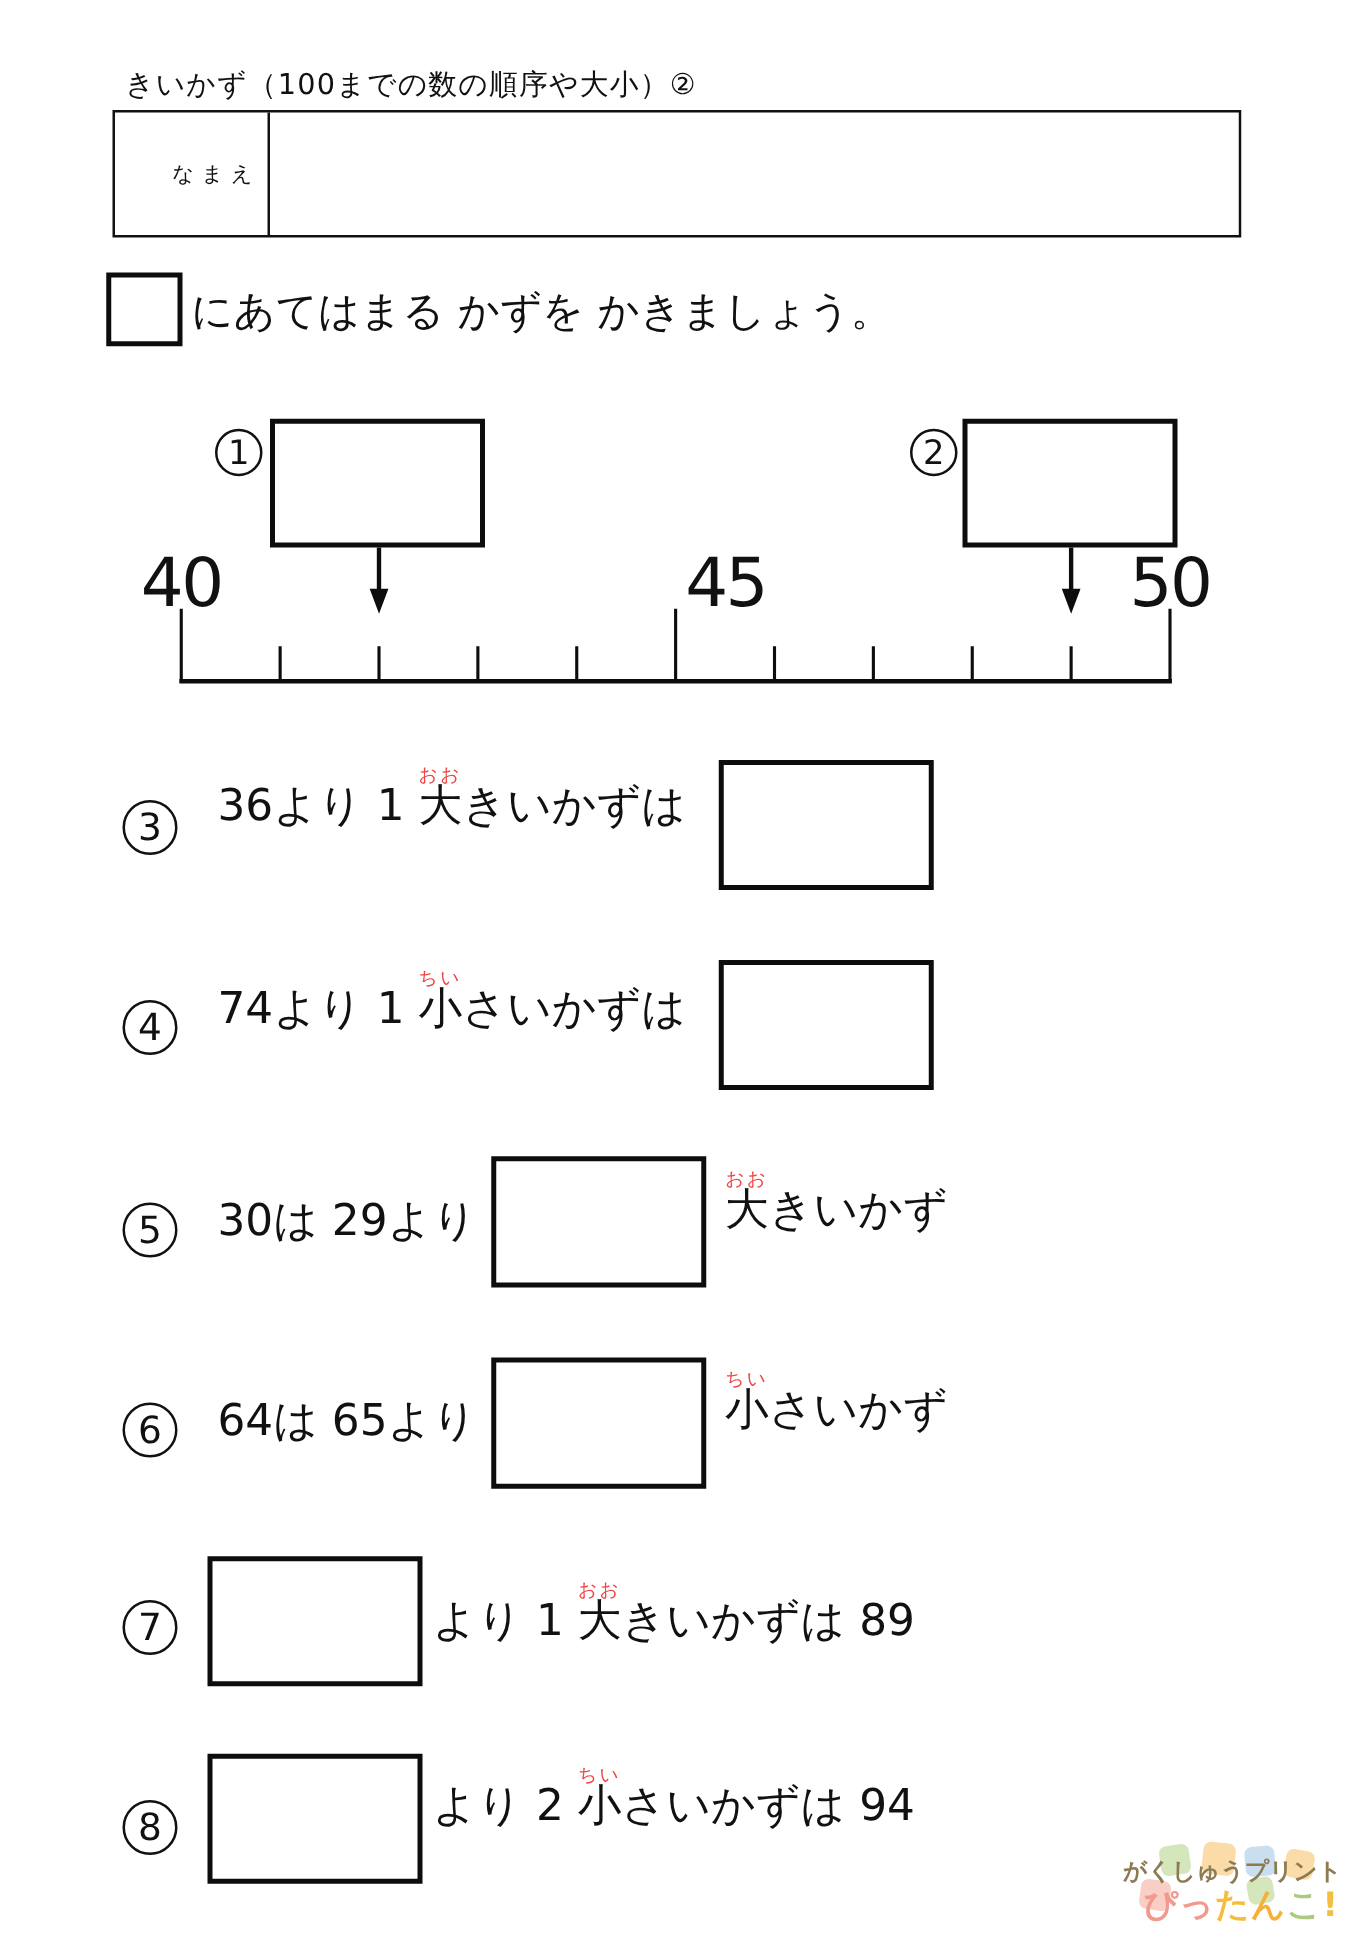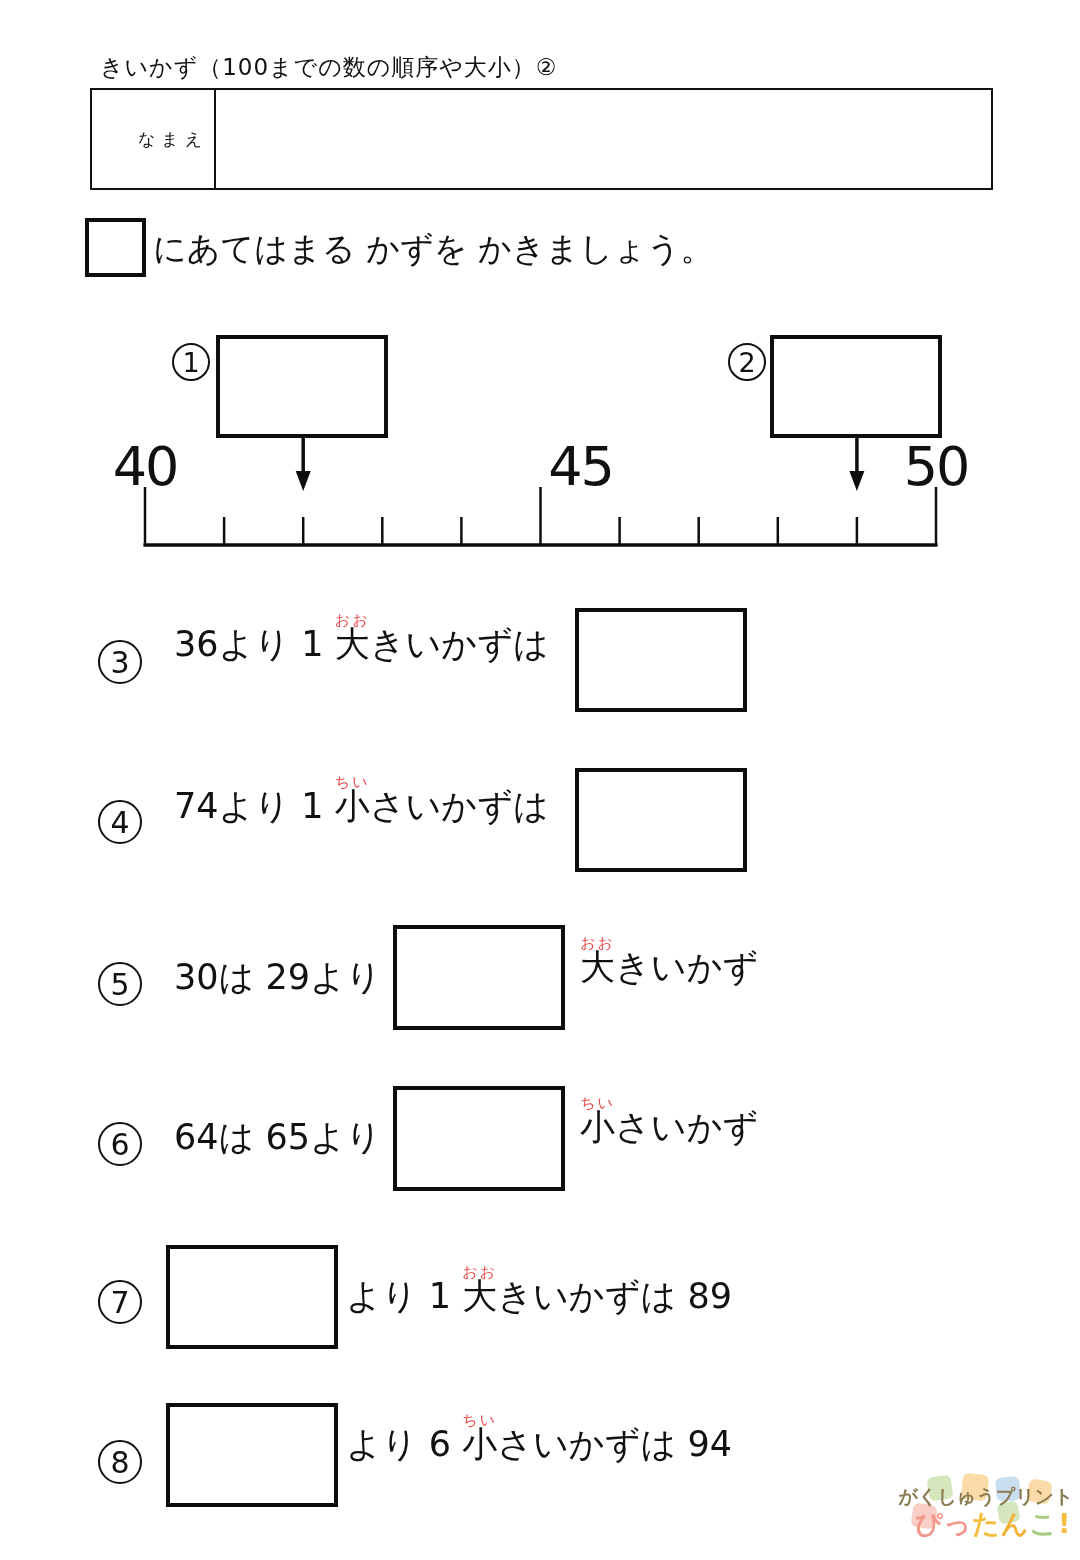--- a/index.html
+++ b/index.html
@@ -122,21 +122,21 @@
 <div class="abs qtext" id="q6-pre">64は 65より</div>
 <div class="abs ansbox" id="q6-box"></div>
 <div class="abs qtext" id="q6-post"><ruby><span>小</span><rt>ちい</rt></ruby><span>さいかず</span></div>
 
 <div class="abs qnum" id="q7-num">7</div>
 <div class="abs ansbox" id="q7-box"></div>
 <div class="abs qtext" id="q7-text"><span>より 1 </span><ruby><span>大</span><rt>おお</rt></ruby><span>きいかずは 89</span></div>
 
 <div class="abs qnum" id="q8-num">8</div>
 <div class="abs ansbox" id="q8-box"></div>
-<div class="abs qtext" id="q8-text"><span>より 6 </span><ruby><span>小</span><rt>ちい</rt></ruby><span>さいかずは 94</span></div>
+<div class="abs qtext" id="q8-text"><span>より 2 </span><ruby><span>小</span><rt>ちい</rt></ruby><span>さいかずは 94</span></div>
 
 <div class="abs logo">
   <div id="logo-pieces">
       <div class="logo-piece" style="left: 30px; top: 2px; width: 24px; height: 24px; background: rgb(214, 230, 188); transform: rotate(-8deg); z-index: 1;"></div>
       <div class="logo-piece" style="left: 64px; top: 0px; width: 26px; height: 26px; background: rgb(251, 220, 168); transform: rotate(6deg); z-index: 1;"></div>
       <div class="logo-piece" style="left: 98px; top: 3px; width: 24px; height: 24px; background: rgb(201, 222, 239); transform: rotate(-5deg); z-index: 1;"></div>
       <div class="logo-piece" style="left: 130px; top: 6px; width: 23px; height: 23px; background: rgb(251, 220, 168); transform: rotate(10deg); z-index: 1;"></div>
       <div class="logo-piece" style="left: 14px; top: 30px; width: 24px; height: 24px; background: rgb(249, 207, 197); transform: rotate(8deg); z-index: 1;"></div>
       <div class="logo-piece" style="left: 100px; top: 28px; width: 21px; height: 21px; background: rgb(214, 230, 188); transform: rotate(-10deg); z-index: 1;"></div>
     </div>

